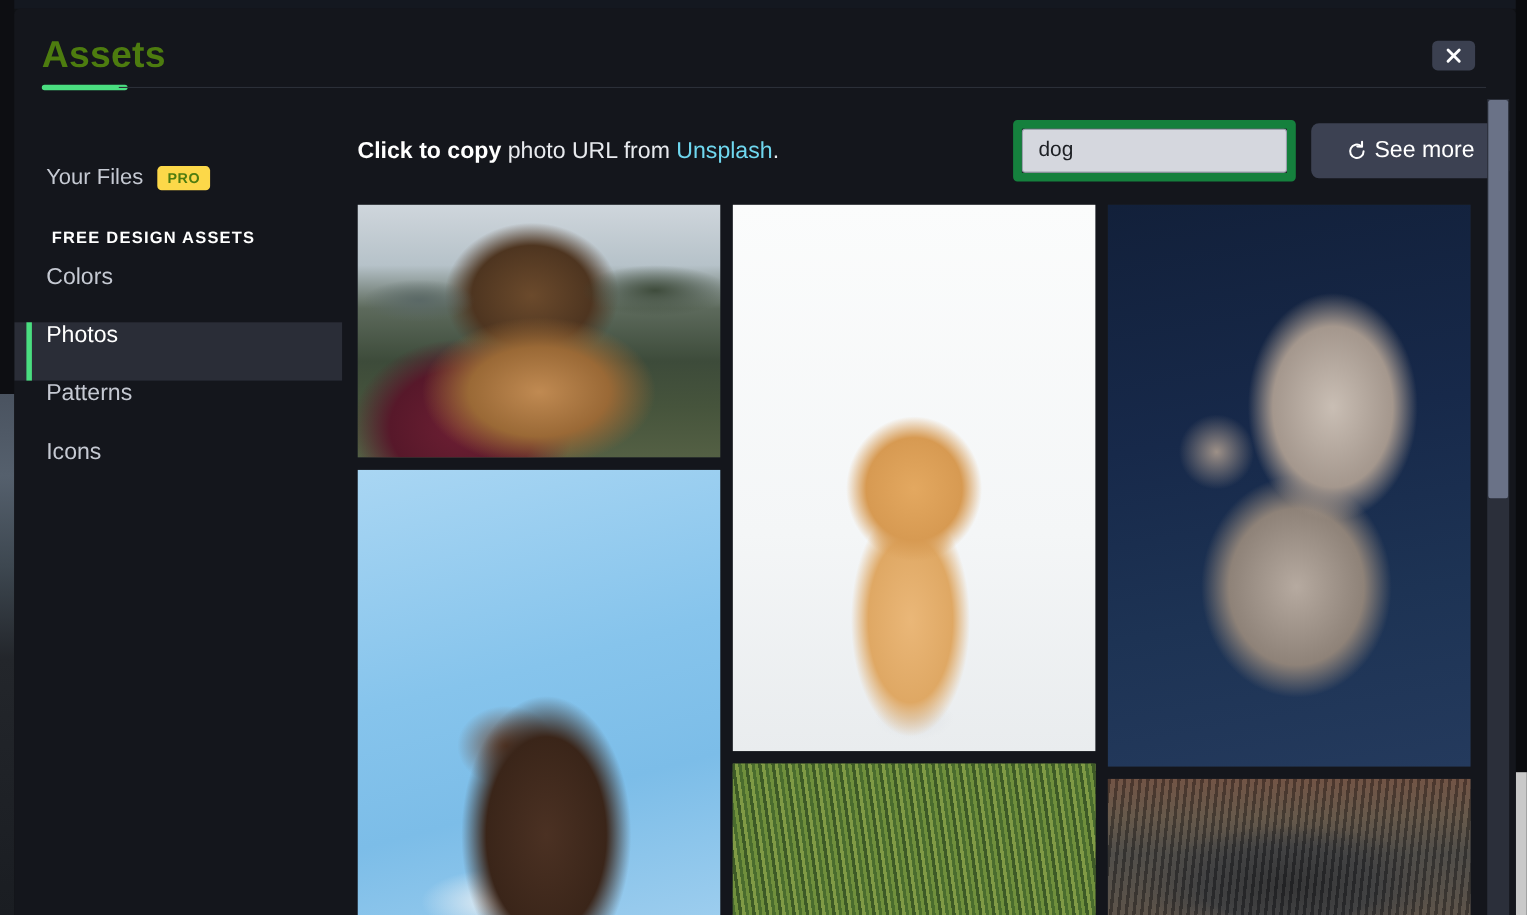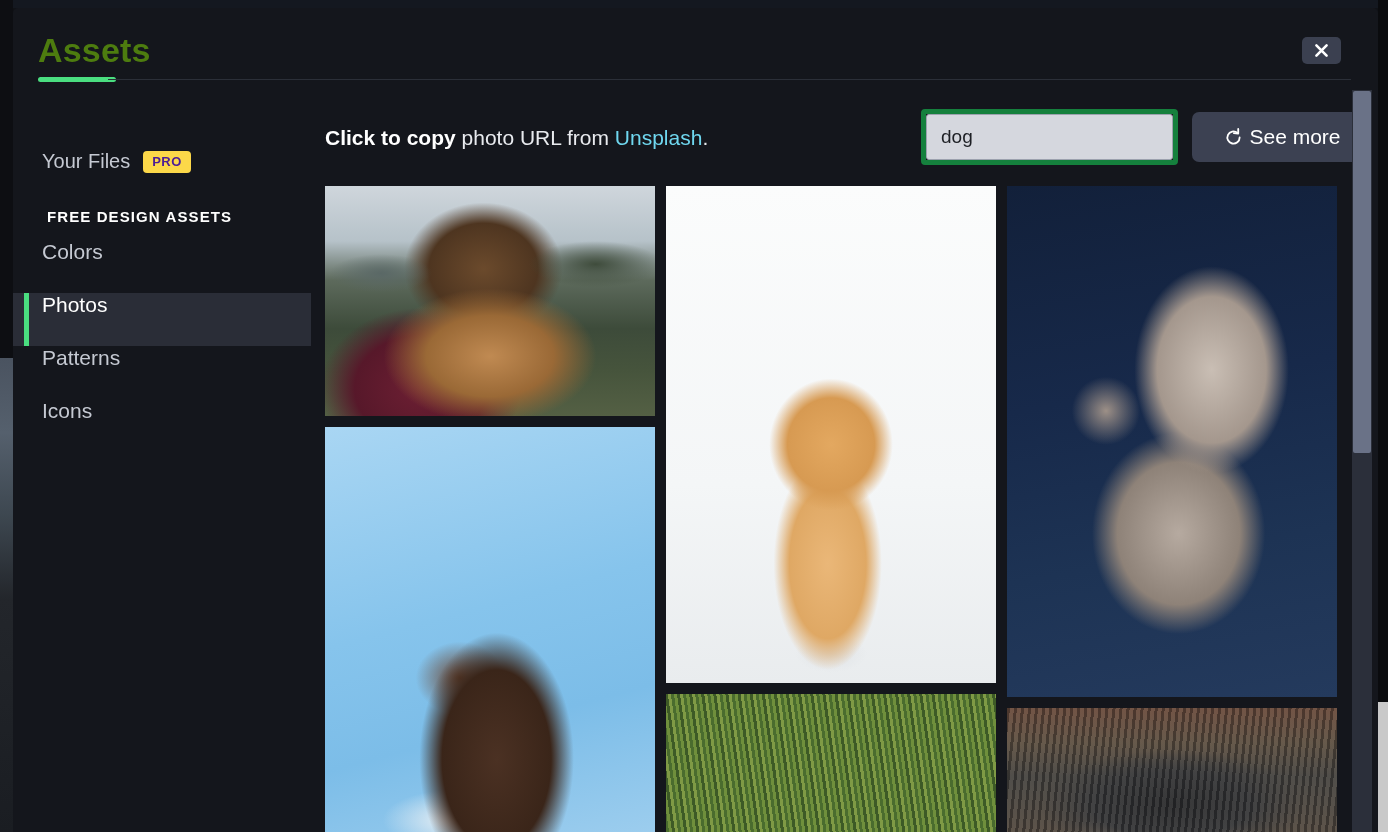--- a/index.html
+++ b/index.html
@@ -83,21 +83,21 @@
   }
   .your-files-row {
     position: absolute; left: 29px; top: 60px;
     display: flex; align-items: center; gap: 13px;
     cursor: pointer;
   }
   .your-files-label {
     font-size: 20px; color: #c5c9d2;
   }
   .pro-badge {
-    background: #fcd849; color: #4c1d95;
+    background: #fcd849; color: #4d7c0f;
     font-size: 13px; font-weight: bold; letter-spacing: 0.5px;
     padding: 3px 9px 4px; border-radius: 4px;
   }
   .section-heading {
     position: absolute; left: 34px; top: 118px;
     font-size: 15px; font-weight: bold; color: #ffffff;
     letter-spacing: 1.1px;
   }
   .nav-list {
     position: absolute; left: 0; top: 150px; width: 298px;
@@ -130,21 +130,21 @@
   .copy-hint {
     position: absolute; left: 14px; top: 36px;
     font-size: 21px; color: #e8eaee; white-space: nowrap;
   }
   .copy-hint .strong { font-weight: bold; color: #ffffff; }
   .copy-hint .link { color: #6fd7ef; }
 
   .search-wrap {
     position: absolute; left: 610px; top: 19px;
     width: 257px; height: 56px;
-    border: 5px solid #15803d;
+    border: 8px solid #15803d;
     border-radius: 4px;
     display: flex; align-items: center;
     padding: 0 0 0 0;
     background: #14161c;
   }
   .search-input {
     width: 100%; height: 100%;
     background: #d5d7de; border: 1px solid #9ca1ae; border-radius: 3px;
     font-size: 19px; color: #1d1f24;
     padding: 0 14px;

